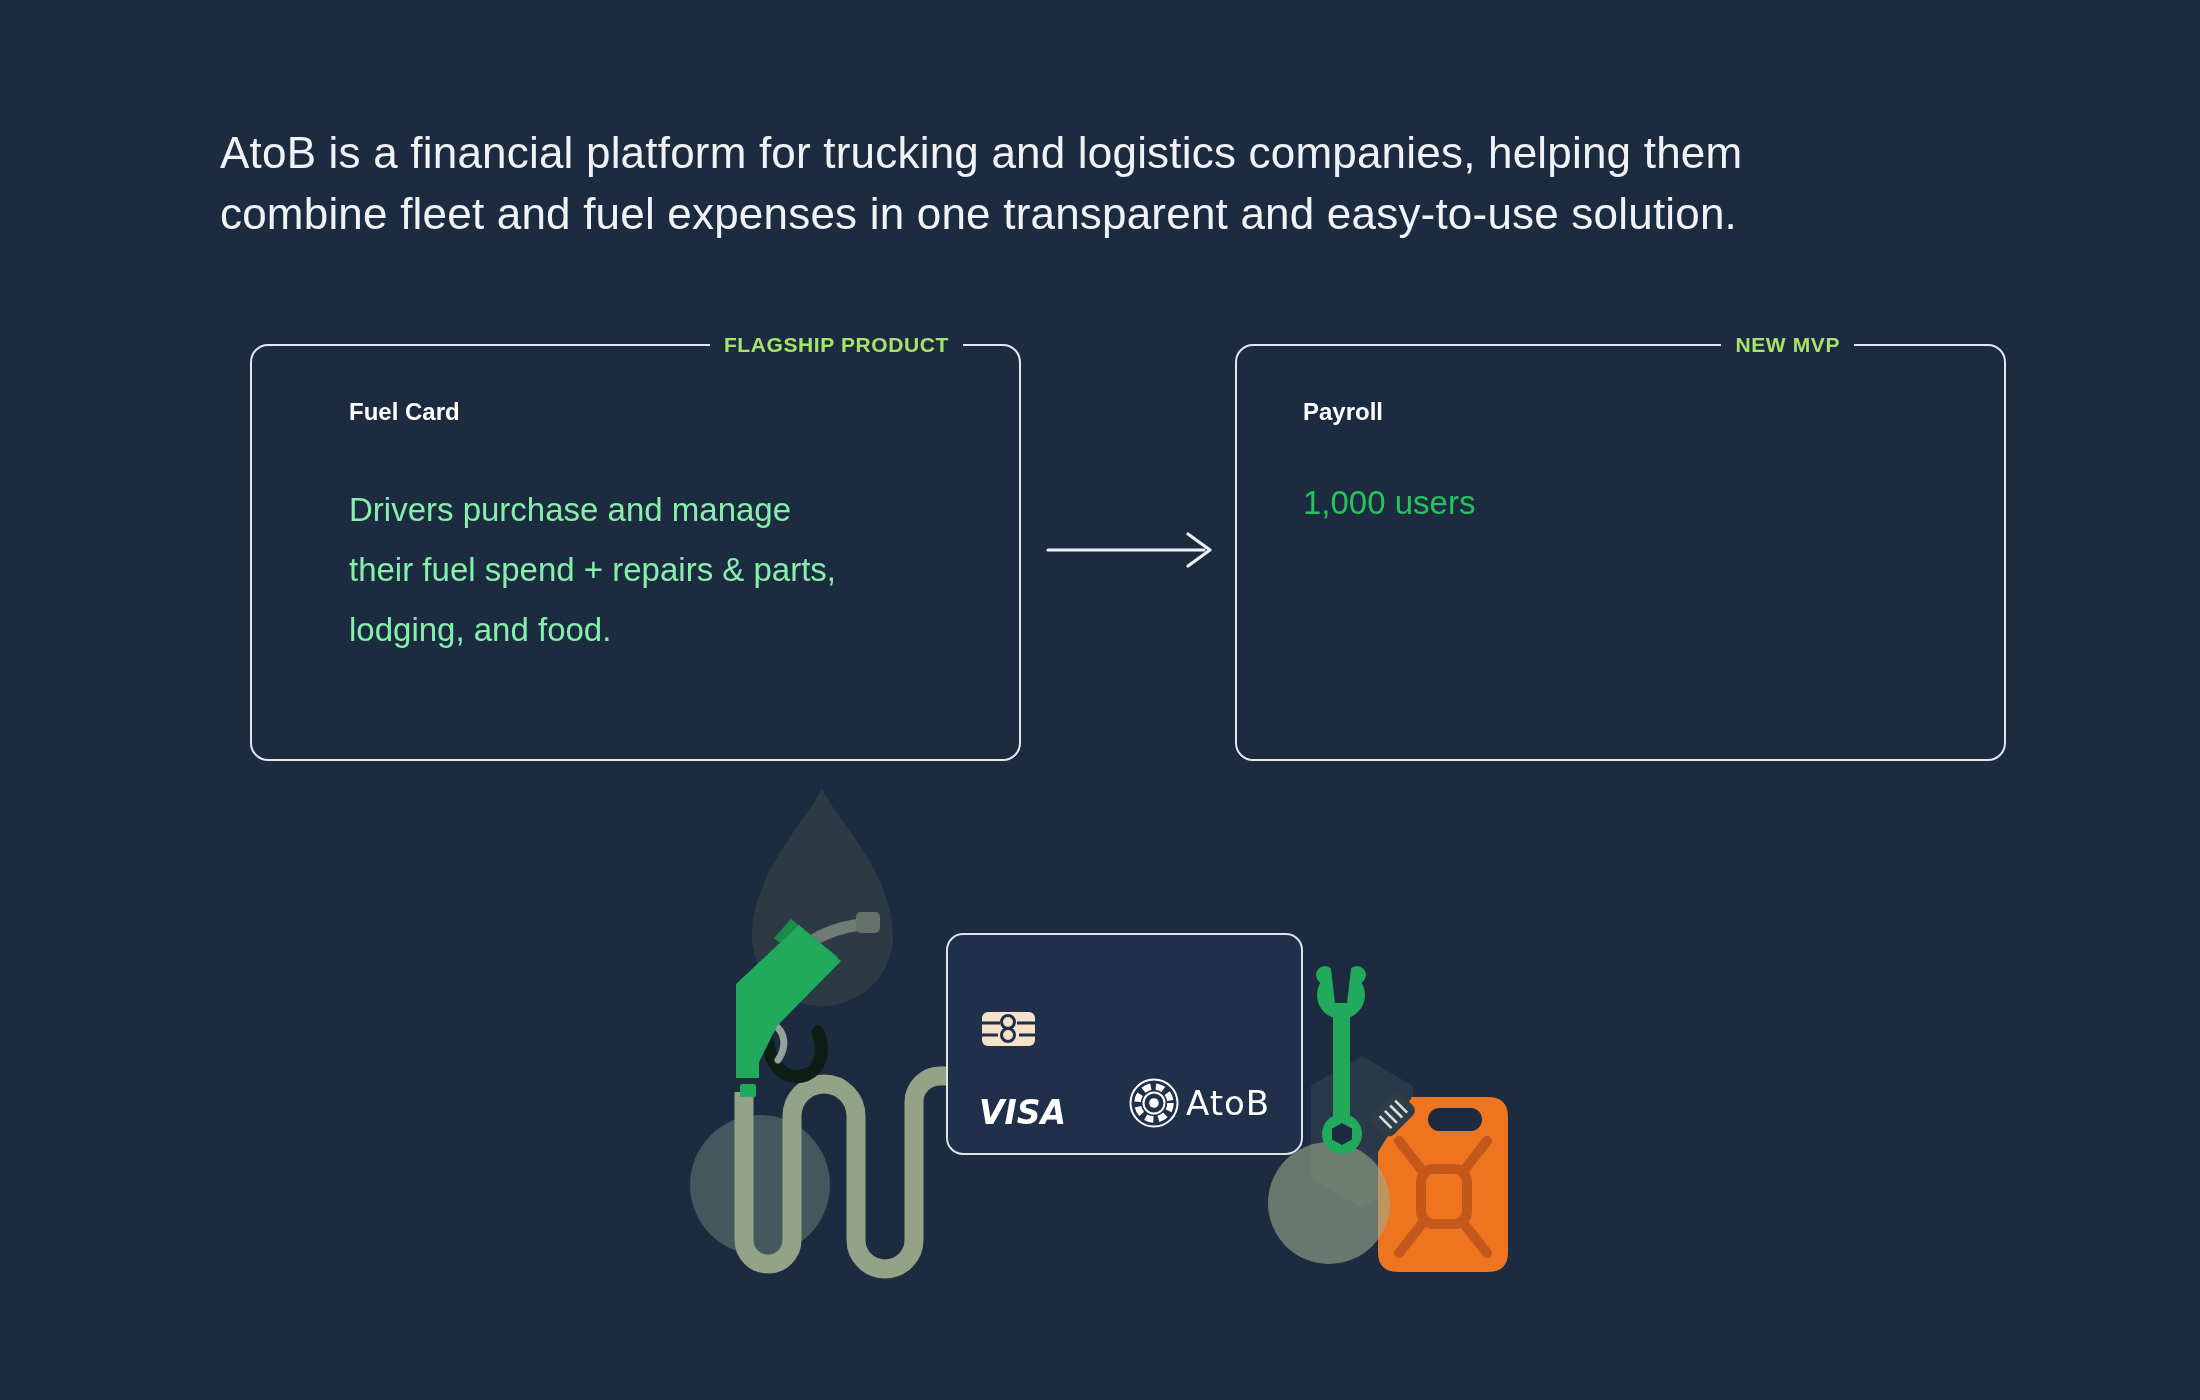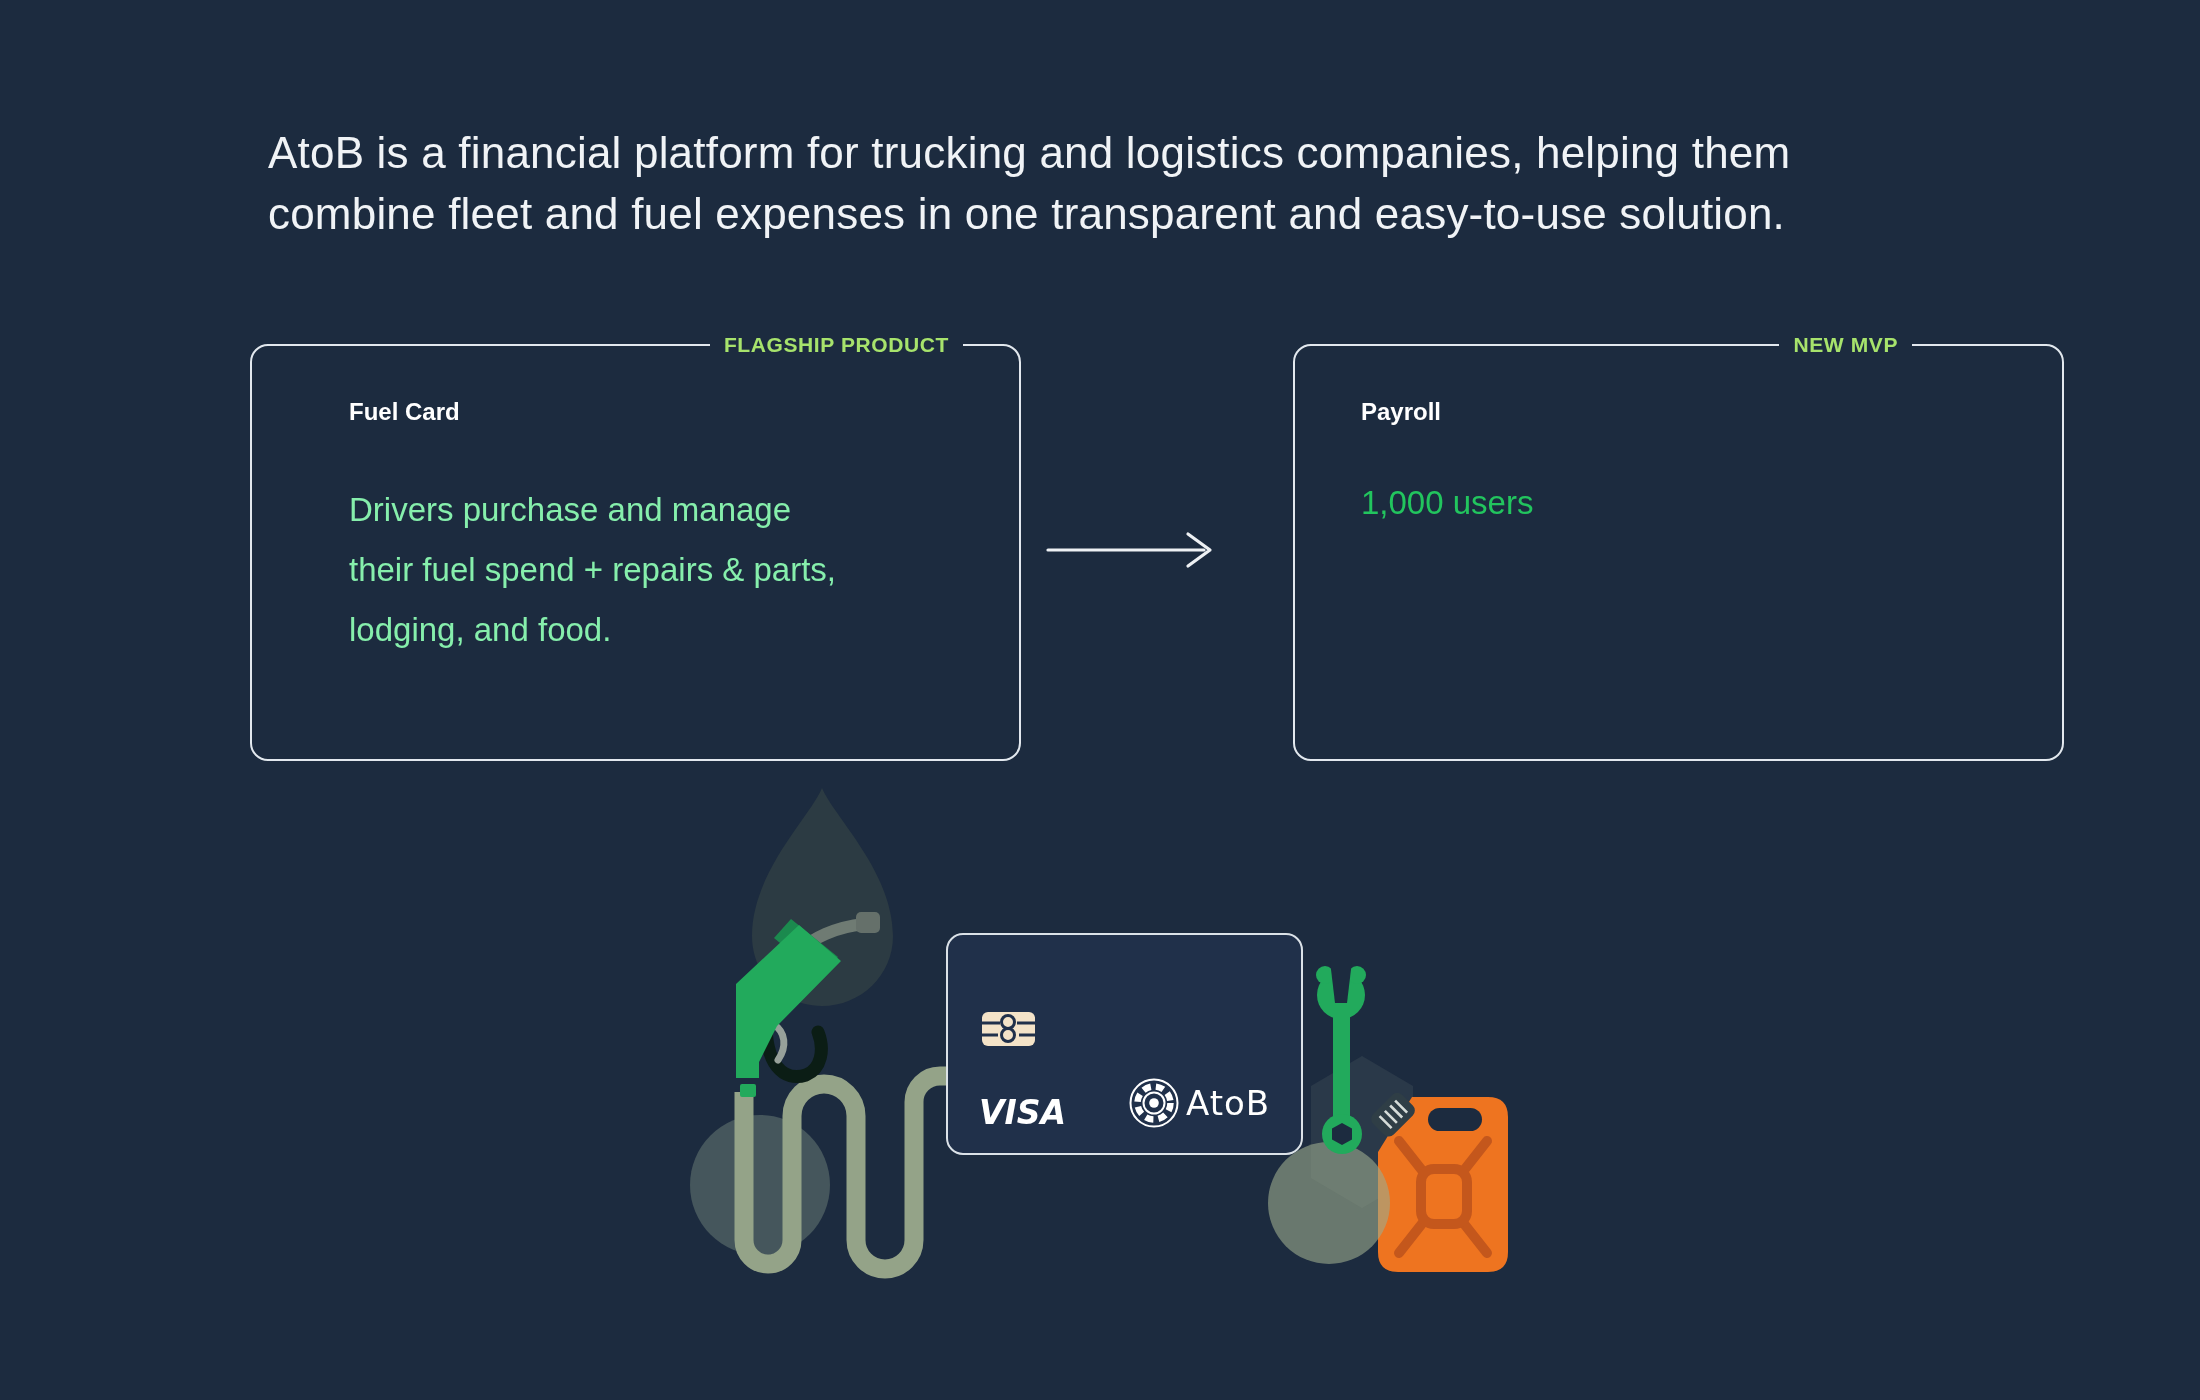--- a/index.html
+++ b/index.html
@@ -5,28 +5,28 @@
   html,body{margin:0;padding:0;background:#1c2b3f;}
   .canvas{
     position:relative;width:2200px;height:1400px;overflow:hidden;
     background:#1c2b3f;
     font-family:"Liberation Sans","DejaVu Sans",sans-serif;
     color:#eef2f5;
   }
   .headline{
     position:absolute;left:220px;top:122px;width:1830px;
     font-size:44px;line-height:61px;font-weight:400;color:#f0f3f6;
-    white-space:pre-line;letter-spacing:0.2px;margin-left:48px;
+    white-space:pre-line;letter-spacing:0.2px;
   }
   .product-card{
     position:absolute;top:344px;width:771px;height:417px;
     border:2px solid #e2e8ee;border-radius:18px;box-sizing:border-box;
   }
   .card-fuel{left:250px;padding:44px 60px 0 97px;}
-  .card-payroll{left:1293px;padding:44px 60px 0 66px;}
+  .card-payroll{left:1235px;padding:44px 60px 0 66px;}
   .card-tag{
     position:absolute;top:-14px;
     background:#1c2b3f;padding:0 14px;
     font-size:21px;font-weight:bold;letter-spacing:0.6px;color:#a7e36c;
     line-height:26px;white-space:nowrap;
   }
   .card-fuel .card-tag{right:56px;}
   .card-payroll .card-tag{right:150px;}
   .card-title{font-size:24px;line-height:44px;font-weight:bold;color:#ffffff;margin:0;}
   .card-desc{

